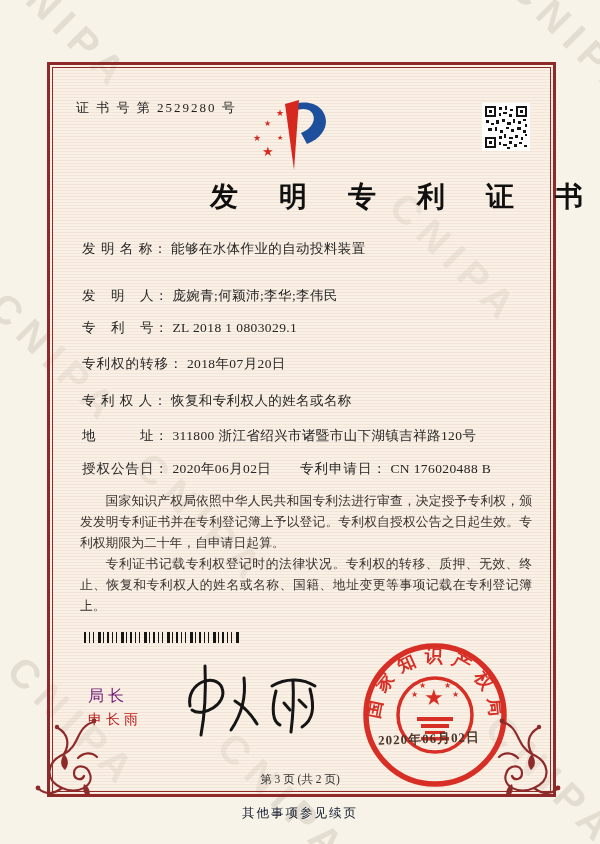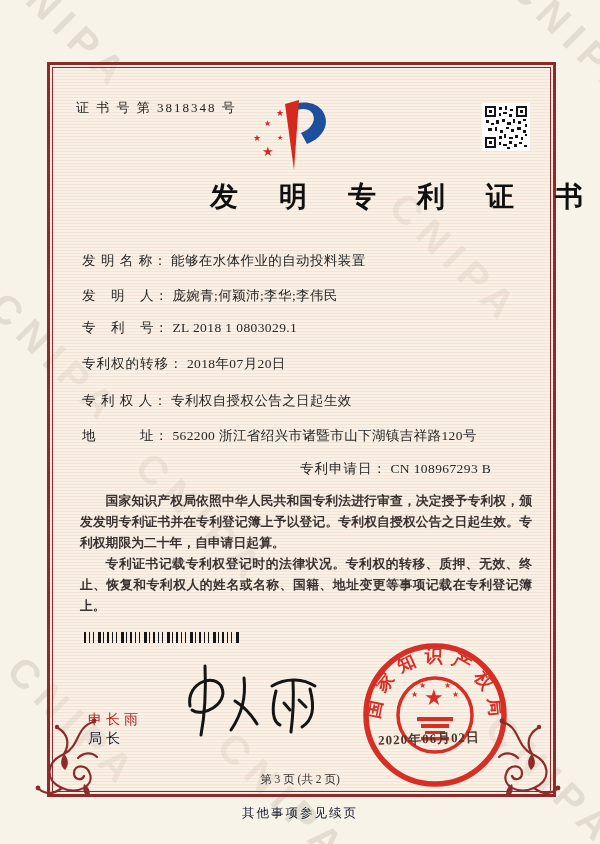--- a/index.html
+++ b/index.html
@@ -30,35 +30,35 @@
   .logo{position:absolute;left:250px;top:98px;}
   .title{
     position:absolute;left:0;top:178px;width:100%;text-align:right;
     font-size:28px;font-weight:bold;letter-spacing:17px;text-indent:17px;color:#101010;
   }
   .qr{position:absolute;left:482px;top:103px;}
   
   .frow{position:absolute;left:82px;font-size:13.5px;color:#262626;white-space:nowrap;}
   .flabel{display:inline-block;min-width:69px;letter-spacing:1px;}
   .fvalue{letter-spacing:0.4px;}
-  .r1{top:252px}.r2{top:287px}.r3{top:319px}.r4{top:355px}
+  .r1{top:240px}.r2{top:287px}.r3{top:319px}.r4{top:355px}
   .r5{top:392px}.r6{top:427px}.r7{top:460px}
   .r7b{left:300px;top:460px}
   
   .bodytext{position:absolute;left:80px;top:491px;width:452px;
     font-size:12.8px;line-height:21px;color:#3a3230;text-align:justify;}
-  .bodytext p{margin:0;text-indent:2em;font-weight:bold;}
+  .bodytext p{margin:0;text-indent:2em;}
   
   .barcode{
     position:absolute;left:84px;top:632px;width:156px;height:11px;
     background:
       repeating-linear-gradient(90deg,#161616 0 2px,rgba(0,0,0,0) 2px 5px,#161616 5px 6px,rgba(0,0,0,0) 6px 9px,#161616 9px 10px,rgba(0,0,0,0) 10px 14px,#161616 14px 17px,rgba(0,0,0,0) 17px 19px,#161616 19px 20px,rgba(0,0,0,0) 20px 23px);
   }
   
-  .sig-title{position:absolute;left:88px;top:686px;font-size:14px;letter-spacing:4px;color:#0f172a;margin-top:44px;}
+  .sig-title{position:absolute;left:88px;top:686px;font-size:16px;letter-spacing:4px;color:#701a75;}
   .sig-name{position:absolute;left:88px;top:711px;font-size:14px;letter-spacing:4px;color:#b91c1c;}
   .signature-svg{position:absolute;left:172px;top:656px;}
   
   .seal{position:absolute;left:361px;top:641px;z-index:4;opacity:0.96;}
   .seal-date{
     position:absolute;left:366px;top:730px;width:126px;text-align:center;z-index:5;
     font-size:13px;font-weight:bold;color:#4c352a;letter-spacing:1px;transform:rotate(-2deg);
   }
   
   .page-num{position:absolute;left:0;top:772px;width:100%;text-align:center;font-size:11.5px;color:#333;z-index:4;}
@@ -83,21 +83,21 @@
     <span class="wm" style="left:200px;top:776px">CNIPA</span>
     <span class="wm" style="left:468px;top:758px">CNIPA</span>
   </div>
 
   <div class="frame">
     <div class="frame-inner"></div>
   </div>
 
   <div class="content">
 
-    <div class="cert-no">证 书 号 第 3818348 号</div>
+    <div class="cert-no">证 书 号 第 2529280 号</div>
 
     <svg class="logo" width="80" height="76" viewBox="0 0 80 76">
       <path d="M45,6 C76,-3 90,33 57,46 L51,35 C71,27 66,6 47,12 Z" fill="#1d4f9c"></path>
       <polygon points="35,6 49,2 44,72" fill="#d6281e"></polygon>
       <text x="26" y="18" font-size="9" fill="#d6281e" font-family="DejaVu Sans">★</text>
       <text x="14" y="28" font-size="8" fill="#d6281e" font-family="DejaVu Sans">★</text>
       <text x="3" y="43" font-size="9" fill="#d6281e" font-family="DejaVu Sans">★</text>
       <text x="27" y="42" font-size="7" fill="#d6281e" font-family="DejaVu Sans">★</text>
       <text x="12" y="58" font-size="13" fill="#d6281e" font-family="DejaVu Sans">★</text>
     </svg>
@@ -169,29 +169,33 @@
     <div class="frow r3">
       <span class="flabel">专　利　号：</span>
       <span class="fvalue">ZL 2018 1 0803029.1</span>
     </div>
     <div class="frow r4">
       <span class="flabel">专利权的转移：</span>
       <span class="fvalue">2018年07月20日</span>
     </div>
     <div class="frow r5">
       <span class="flabel">专 利 权 人：</span>
-      <span class="fvalue">专利权自授权公告之日起生效</span>
+      <span class="fvalue">恢复和专利权人的姓名或名称</span>
     </div>
     <div class="frow r6">
       <span class="flabel">地　　　址：</span>
-      <span class="fvalue">562200 浙江省绍兴市诸暨市山下湖镇吉祥路120号</span>
+      <span class="fvalue">311800 浙江省绍兴市诸暨市山下湖镇吉祥路120号</span>
+    </div>
+    <div class="frow r7">
+      <span class="flabel">授权公告日：</span>
+      <span class="fvalue">2020年06月02日</span>
     </div>
     <div class="frow r7b">
       <span class="flabel">专利申请日：</span>
-      <span class="fvalue">CN 108967293 B</span>
+      <span class="fvalue">CN 176020488 B</span>
     </div>
 
     <div class="bodytext">
       <p>国家知识产权局依照中华人民共和国专利法进行审查，决定授予专利权，颁发发明专利证书并在专利登记簿上予以登记。专利权自授权公告之日起生效。专利权期限为二十年，自申请日起算。</p>
       <p>专利证书记载专利权登记时的法律状况。专利权的转移、质押、无效、终止、恢复和专利权人的姓名或名称、国籍、地址变更等事项记载在专利登记簿上。</p>
     </div>
 
     <div class="barcode"></div>
 
     <div class="sig-title">局长</div>

